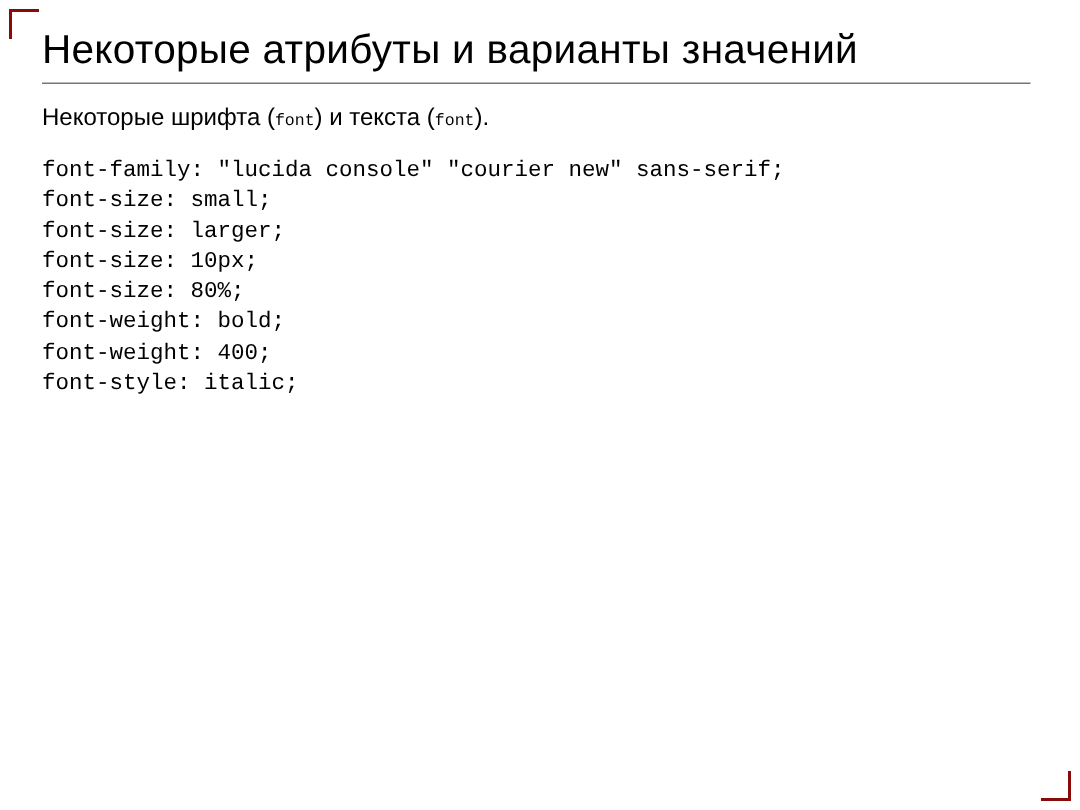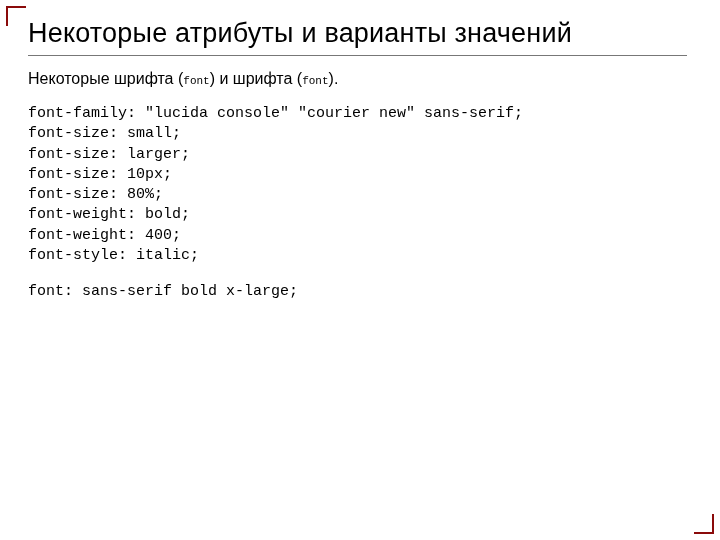--- a/index.html
+++ b/index.html
@@ -59,27 +59,26 @@
 
 <div class="slide">
   <div class="corner tl"></div>
   <div class="corner br"></div>
 
   <div class="title-block">
     <div class="title">Некоторые атрибуты и варианты значений</div>
   </div>
 
   <div class="subtitle">
-    <span>Некоторые шрифта (</span><span class="mono-inline">font</span><span>) и шрифта (</span><span class="mono-inline">font</span><span>).</span>
+    <span>Некоторые шрифта (</span><span class="mono-inline">font</span><span>) и текста (</span><span class="mono-inline">font</span><span>).</span>
   </div>
 
   <div class="code-block">font-family: "lucida console" "courier new" sans-serif;
 font-size: small;
 font-size: larger;
 font-size: 10px;
 font-size: 80%;
 font-weight: bold;
 font-weight: 400;
 font-style: italic;</div>
 
-  <div class="code-block">font: sans-serif bold x-large;</div>
 
 </div>
 
 </body></html>

